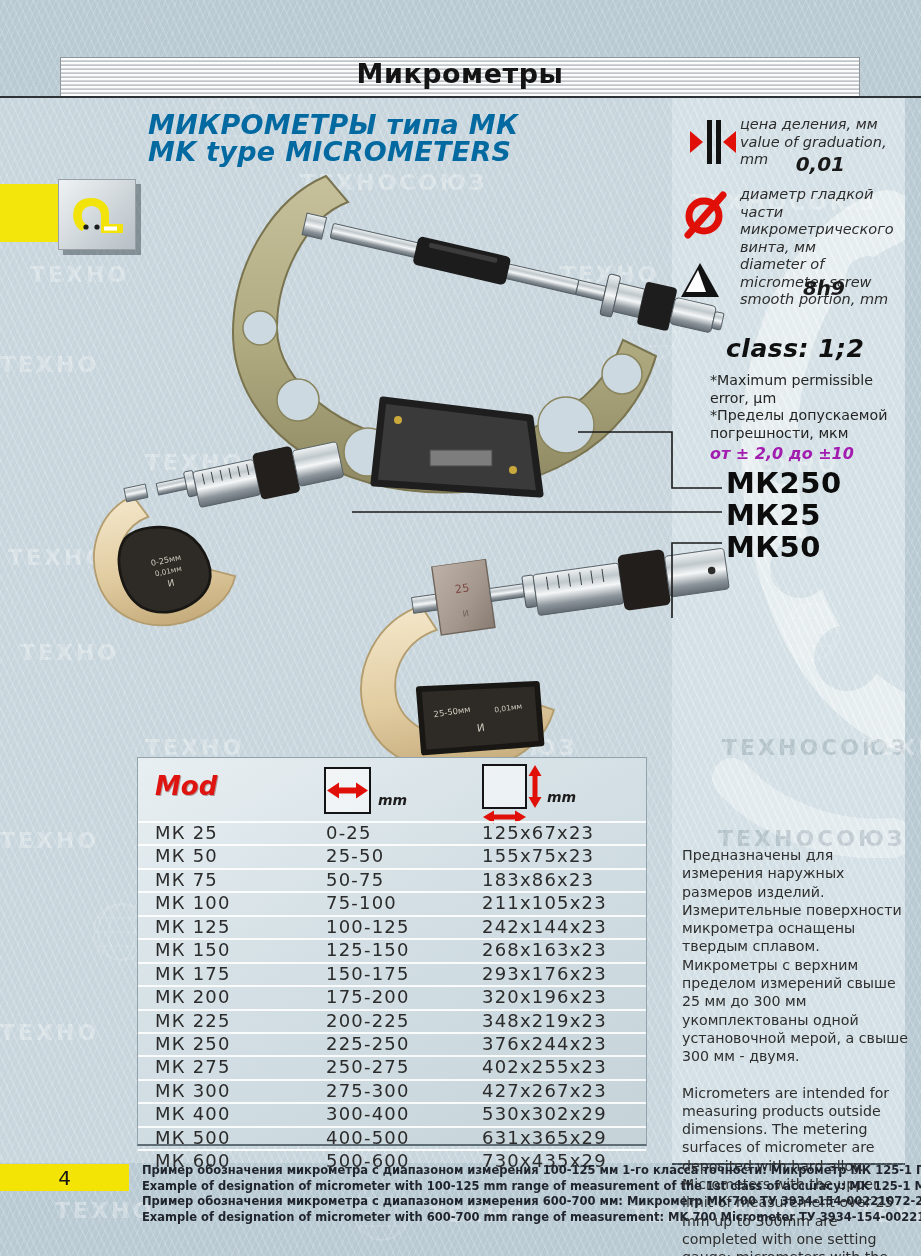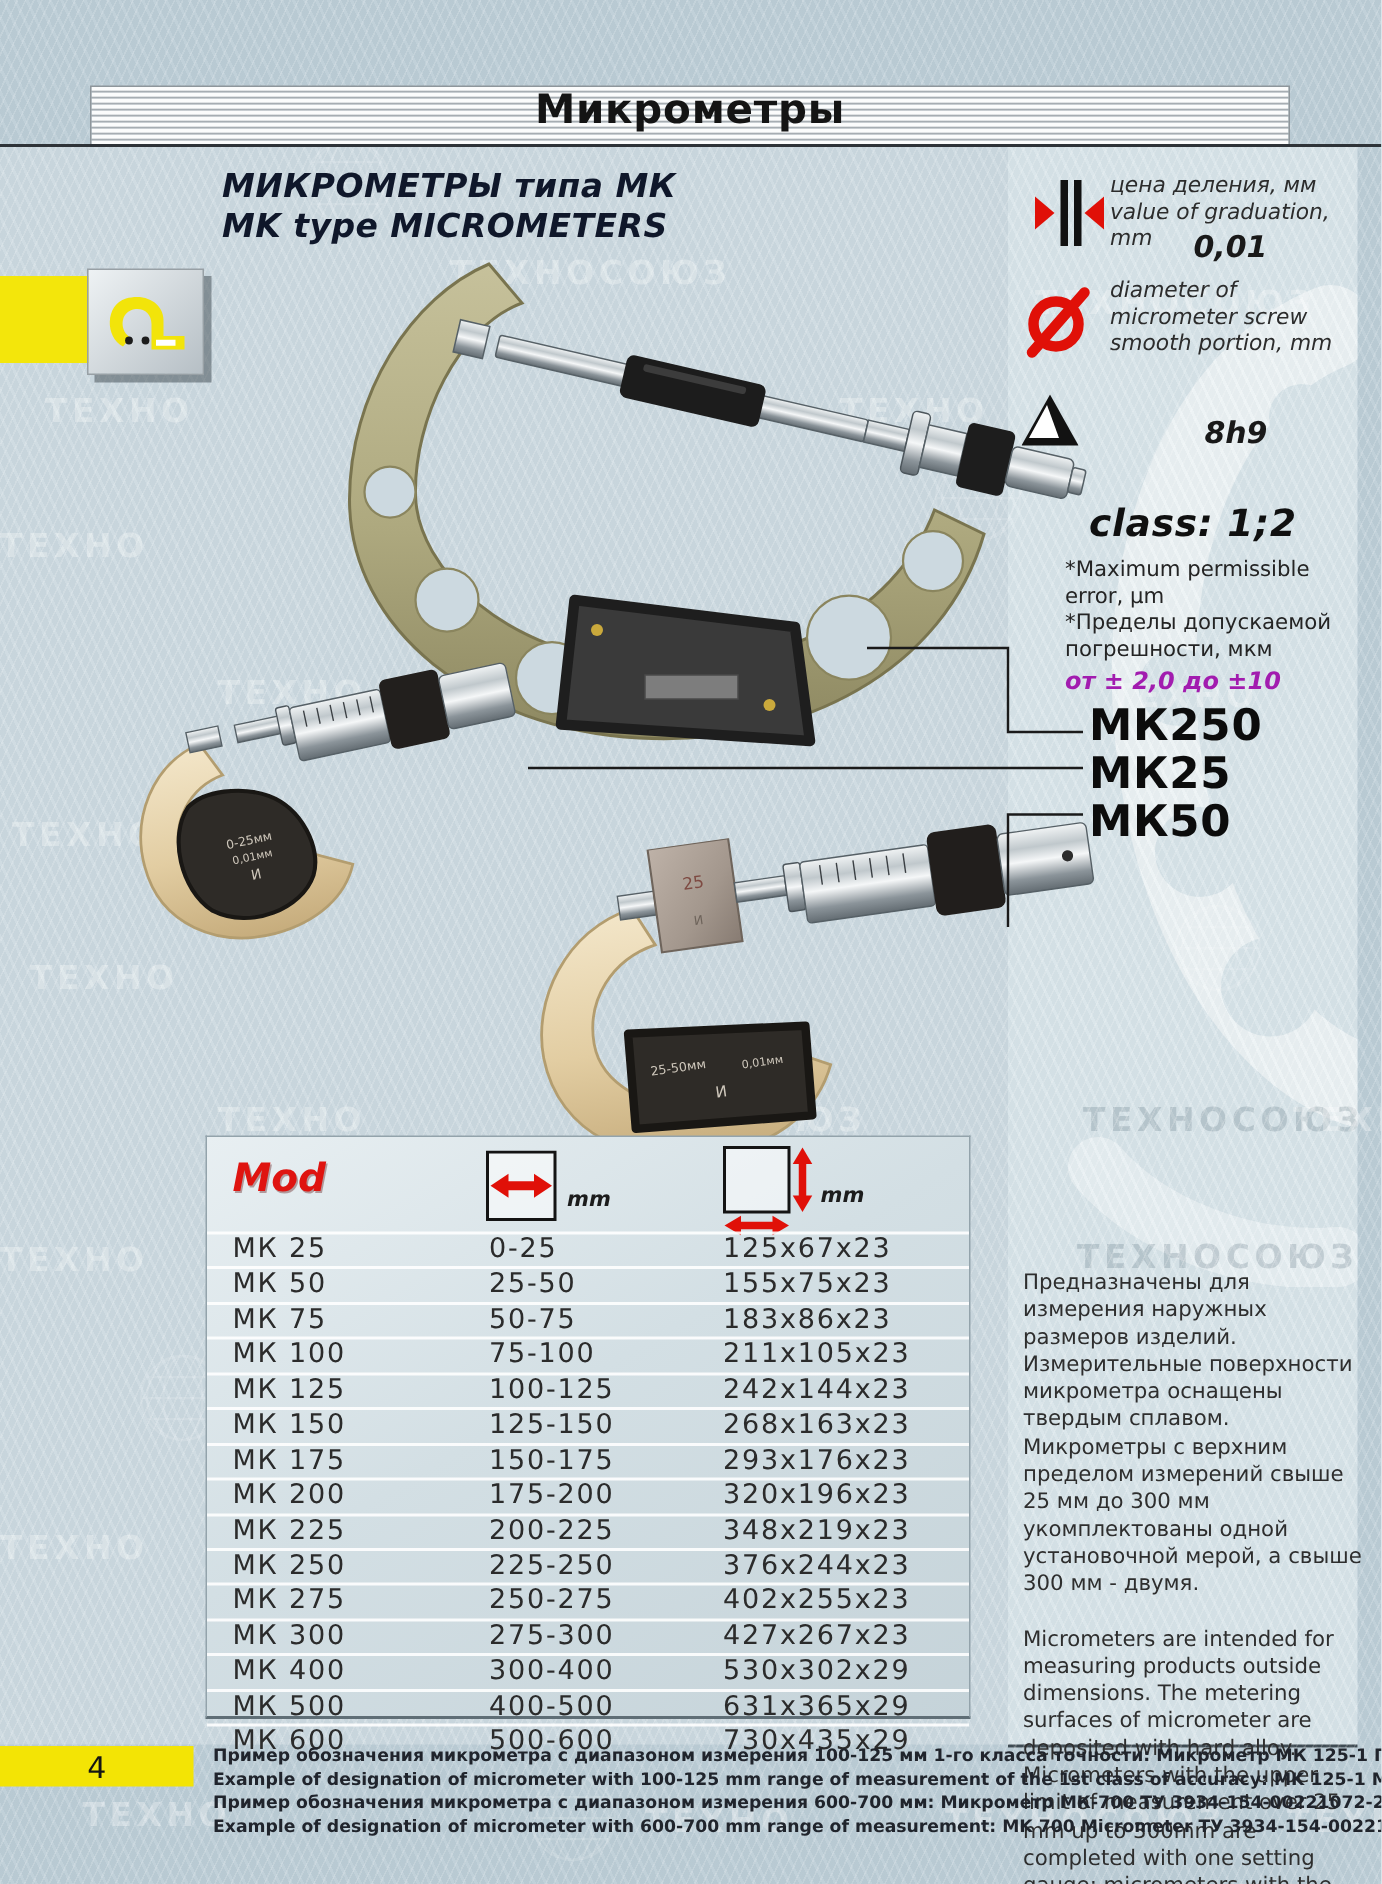--- a/index.html
+++ b/index.html
@@ -15,21 +15,21 @@
   .wm-layer{position:absolute;inset:0;z-index:1;pointer-events:none;}
   .wm{position:absolute;font-weight:bold;font-size:22px;letter-spacing:3px;color:rgba(255,255,255,.34);white-space:nowrap;}
   .wm.dark{color:rgba(75,95,110,.22);}
   .globe{position:absolute;opacity:.16;}
   
   .header-bar{position:absolute;left:60px;top:57px;width:798px;height:39px;z-index:3;
     background:repeating-linear-gradient(180deg,#fbfcfc 0px,#fbfcfc 2px,#a6adb2 3px,#d9dee1 4px);
     border:1px solid #8e969b;display:flex;justify-content:center;}
   .header-bar .t{font-size:27px;font-weight:bold;color:#141414;letter-spacing:.5px;}
   .top-rule{position:absolute;left:0;top:96px;width:921px;height:2px;background:#2e3338;z-index:3;}
-  .intro{position:absolute;left:148px;top:111px;z-index:4;font-size:22px;font-weight:bold;font-style:italic;color:#0f172a;line-height:27px;letter-spacing:.3px;}
+  .intro{position:absolute;left:148px;top:111px;z-index:4;font-size:27px;font-weight:bold;font-style:italic;color:#0369a1;line-height:27px;letter-spacing:.3px;}
   
   .yellow-band{position:absolute;left:0;top:184px;width:62px;height:58px;background:#f3e60b;z-index:3;}
   .logo-btn{position:absolute;left:58px;top:179px;width:76px;height:69px;z-index:4;
     background:linear-gradient(135deg,#eef2f4,#b6bfc5);border:1px solid #98a0a5;box-shadow:5px 5px 0 rgba(45,55,62,.45);
     display:flex;align-items:center;justify-content:center;}
   
   .abs{position:absolute;z-index:4;}
   .spec-label{font-style:italic;font-size:14.5px;color:#2c2c2c;line-height:17.5px;}
   .spec-value{font-weight:bold;font-style:italic;font-size:20px;color:#191919;text-align:right;}
   .class-label{font-weight:bold;font-style:italic;font-size:25px;color:#101010;letter-spacing:.5px;}
@@ -222,20 +222,21 @@
     <div>цена деления, мм</div>
     <div>value of graduation, mm</div>
   </div>
   <div class="abs spec-value" style="left:765px;top:152px;width:80px;">0,01</div>
 
   <svg class="abs" style="left:679px;top:188px;" width="52" height="52" viewBox="0 0 52 52">
     <circle cx="25" cy="28" r="15" fill="none" stroke="#e01008" stroke-width="7"></circle>
     <line x1="44" y1="7" x2="9" y2="47" stroke="#e01008" stroke-width="7" stroke-linecap="round"></line>
   </svg>
   <div class="abs spec-label" style="left:740px;top:186px;width:172px;">
+    <div>диаметр гладкой части микрометрического винта, мм</div>
     <div>diameter of micrometer screw smooth portion, mm</div>
   </div>
   <div class="abs spec-value" style="left:765px;top:276px;width:80px;">8h9</div>
 
   <svg class="abs" style="left:681px;top:262px;" width="38" height="36" viewBox="0 0 38 36">
     <polygon points="19,1 38,35 0,35" fill="#121212"></polygon>
     <polygon points="17,8 25,30 5,30" fill="#ffffff"></polygon>
   </svg>
 
   <div class="abs class-label" style="left:726px;top:334px;">class: 1;2</div>

